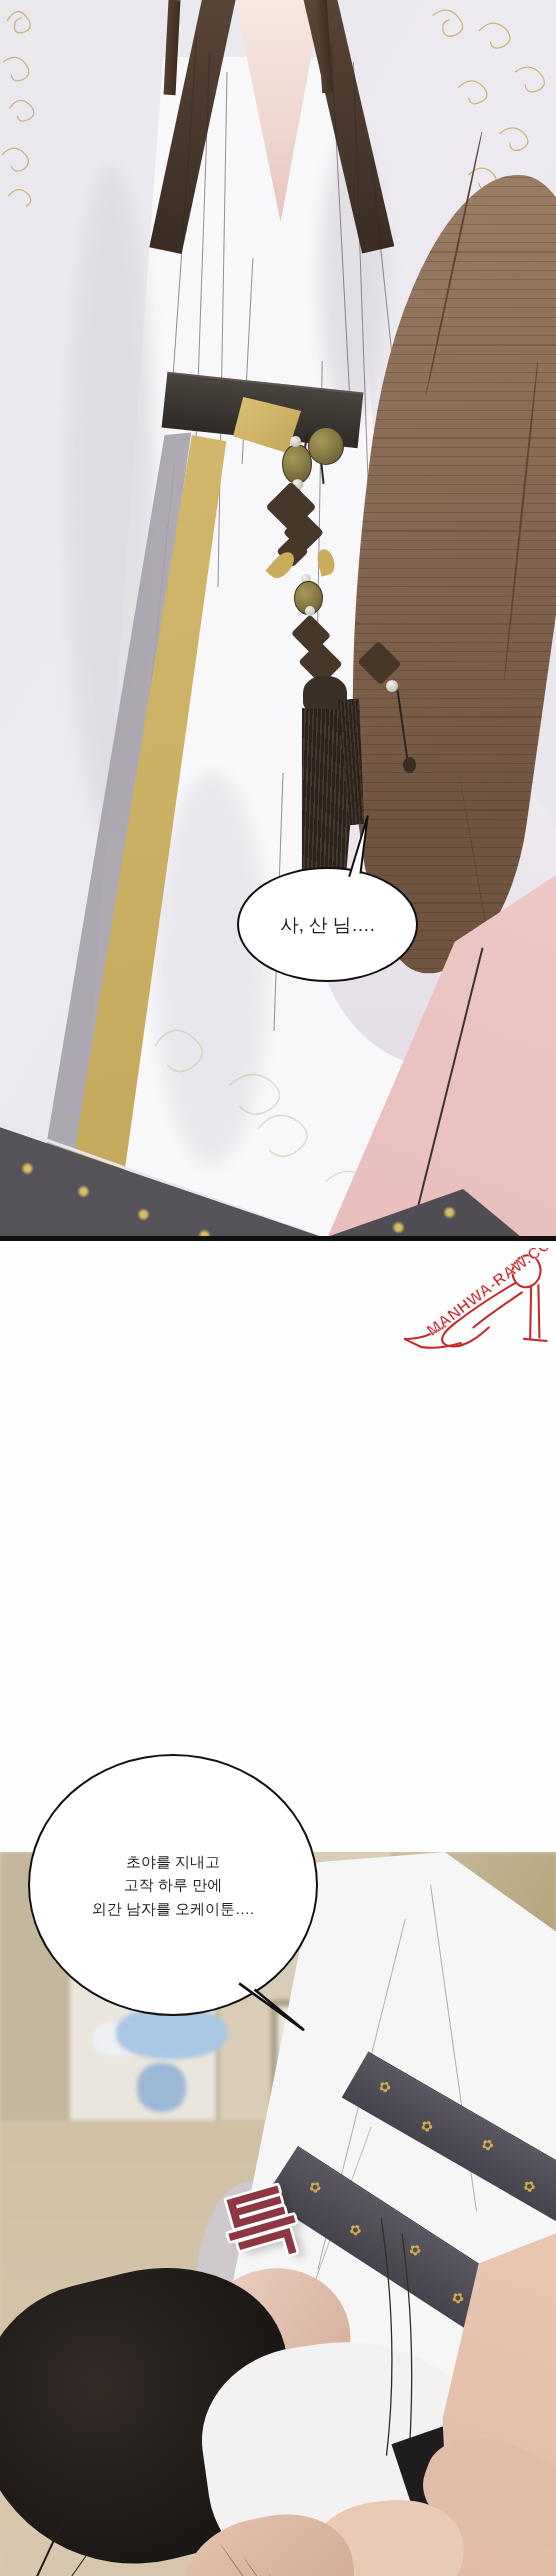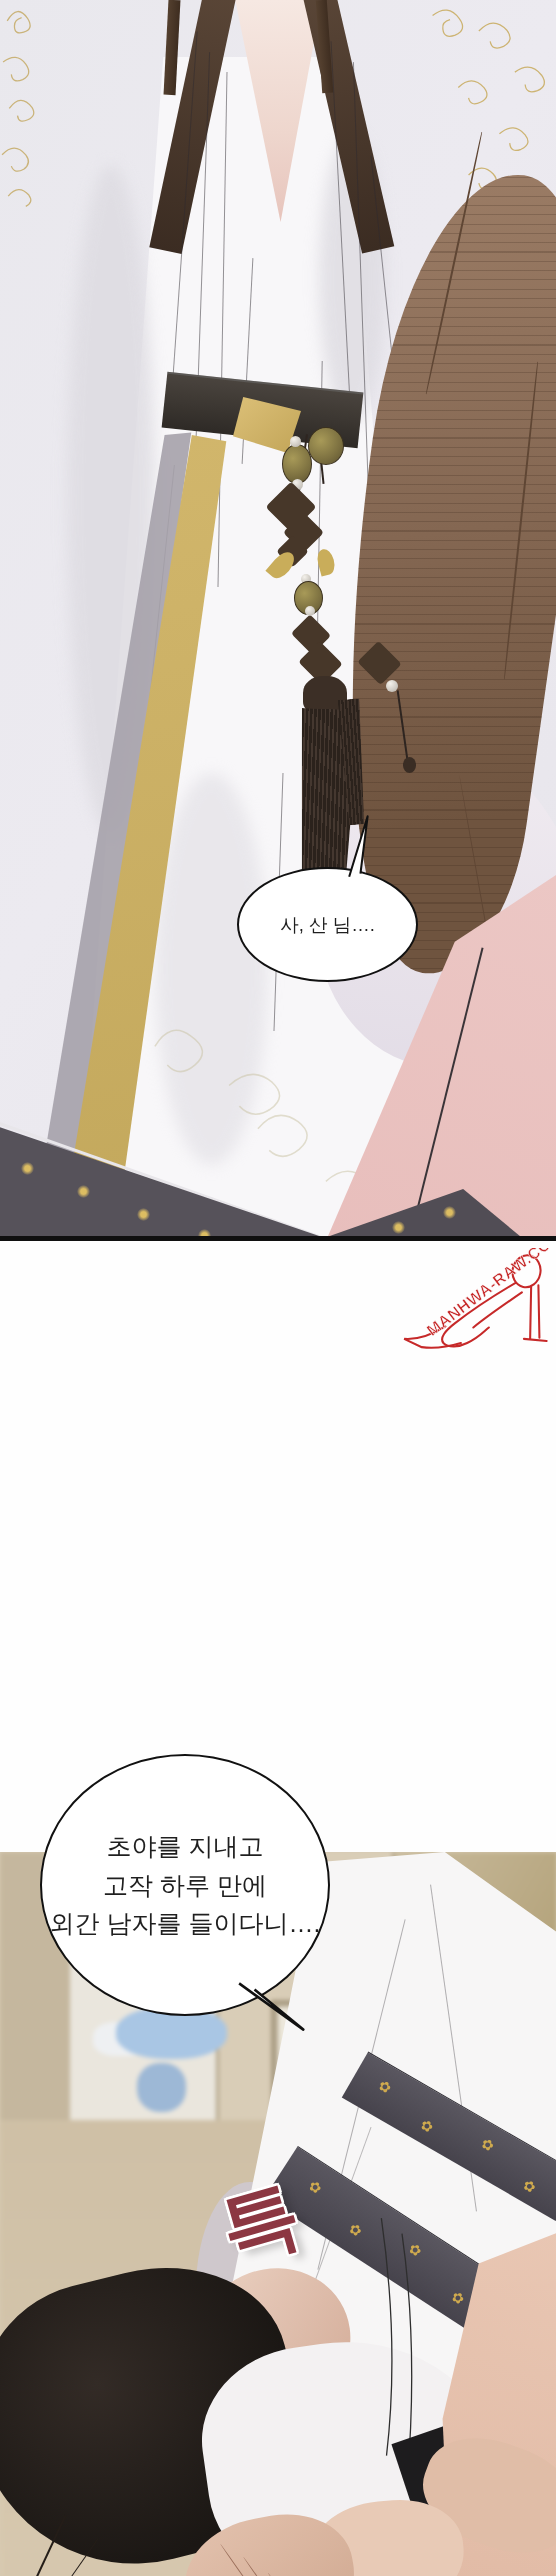--- a/index.html
+++ b/index.html
@@ -57,21 +57,21 @@
           background:repeating-linear-gradient(90deg,#2b221c 0 2.6px,#453830 2.6px 4.1px);
           clip-path:polygon(0 0,100% 0,86% 100%,10% 100%);}
   .tassel2{left:342px;top:699px;width:21.6px;height:126px;transform:rotate(-4deg);
            background:repeating-linear-gradient(90deg,#2b221c 0 2.1px,#41342c 2.1px 3.6px);
            clip-path:polygon(0 0,100% 0,82% 100%,14% 100%);}
   
   .bubble{background:#ffffff;border:2.1px solid #111;border-radius:50%;
           display:flex;flex-direction:column;align-items:center;justify-content:center;
           text-align:center;color:#1f1f1f;}
   .bubble1{left:237px;top:867px;width:177px;height:111px;font-size:18.5px;}
-  .bubble2{left:40px;top:1754px;width:286px;height:258px;border-width:2.6px;font-size:25px;line-height:1.55;z-index:30;text-align:center;}
+  .bubble2{left:28px;top:1754px;width:286px;height:258px;border-width:2.6px;font-size:15px;line-height:1.55;z-index:30;text-align:center;}
   
   .wm{display:flex;flex-direction:column;align-items:center;pointer-events:none;}
   .wm-logo{font-weight:bold;letter-spacing:4.6px;}
   .wm-mid .wm-logo{font-size:29px;color:rgba(182,179,174,.45);}
   .wm-mid .wm-tag{font-size:12px;color:rgba(165,159,152,.55);letter-spacing:1px;margin-top:6.2px;}
   
   .gap1{left:0;top:1242px;width:556px;height:610px;background:#fefefe;}
   .panel2{left:0;top:1852px;width:556px;height:796px;background:#d7cbb5;overflow:hidden;}
   .p2blur{left:0;top:0;width:556px;height:796px;filter:blur(2.1px);}
   .sfx{font-weight:bold;color:#8c3742;
@@ -270,20 +270,20 @@
     <div class="abs" style="left:242px;top:685px;width:1px;height:77px;background:#9b6f5b;border-radius:50%;transform:rotate(-35deg);"></div>
     <div class="abs" style="left:265px;top:698px;width:1px;height:77px;background:#9b6f5b;border-radius:50%;transform:rotate(-35deg);"></div>
     <div class="abs" style="left:289px;top:714px;width:1px;height:75px;background:#9b6f5b;border-radius:50%;transform:rotate(-35deg);"></div>
 
     <div class="abs sfx" style="left:222px;top:319px;font-size:77px;transform:rotate(-16deg);">특</div>
   </div>
 
   <div class="abs bubble bubble2">
     <div>초야를 지내고</div>
     <div>고작 하루 만에</div>
-    <div>외간 남자를 들이다니….</div>
+    <div>외간 남자를 오케이툰….</div>
   </div>
   <svg class="abs" style="left:234px;top:1978px;z-index:31;" width="77" height="57" viewBox="0 0 150 110">
     <path d="M 10 10 L 135 100 L 40 22" fill="#ffffff" stroke="#111111" stroke-width="5" stroke-linejoin="round"></path>
   </svg>
 
 </div>
 
 
 </body></html>

